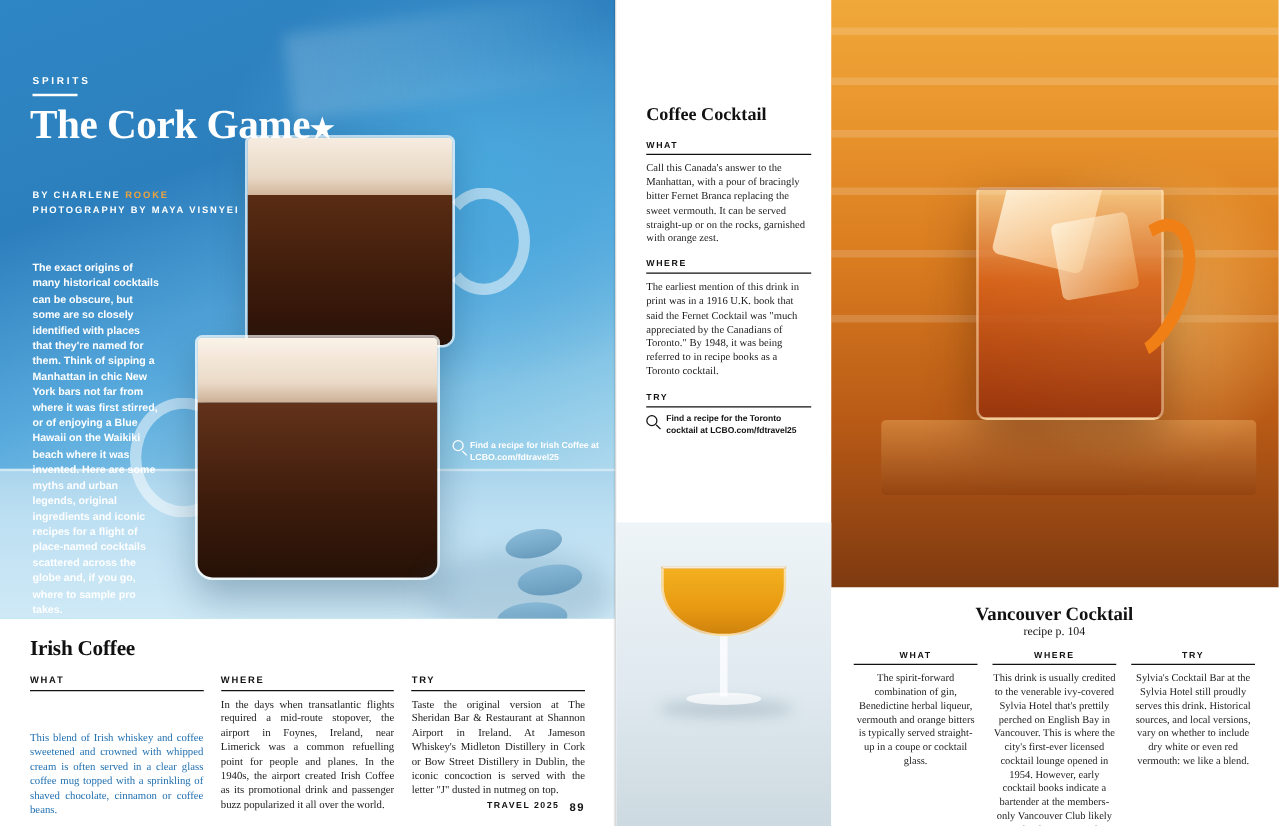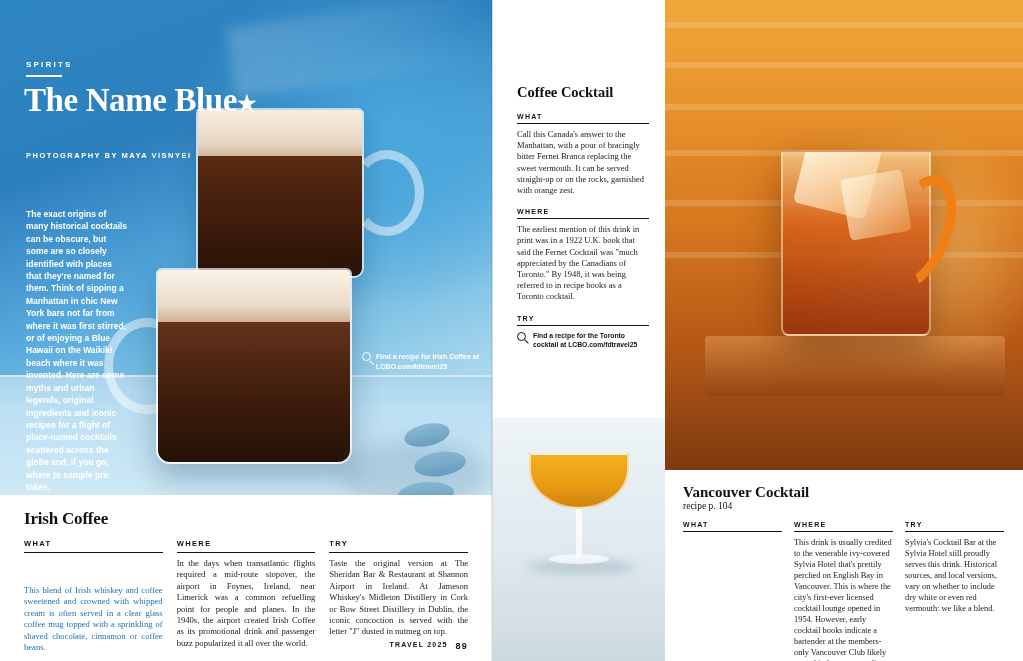--- a/index.html
+++ b/index.html
@@ -275,21 +275,21 @@
     border: 2px solid rgba(255,255,255,.6);
     border-top-color: rgba(255,255,255,.85);
   }
   .coupe-stem { position:absolute; left: 83px; top: 91px; width: 6px; height: 48px; background: rgba(255,255,255,.75); }
   .coupe-foot { position:absolute; left: 56px; top: 136px; width: 60px; height: 10px; background: rgba(255,255,255,.7); border-radius: 50%; }
   .coupe-shadow { position:absolute; left: 34px; top: 142px; width: 108px; height: 14px; background: rgba(90,120,140,.25); filter: blur(5px); border-radius:50%; }
 
   
   .vancouver-block {
     position:absolute; left: 172px; top: 470px; width: 359px; height: 191px;
-    padding: 14px 20px 0 18px; background:#fff;
+    padding: 14px 20px 0 18px; background:#fff;text-align:center;
   }
   .van-title {
     font-family:"Liberation Serif", serif; font-size: 15px; font-weight:700; color:#111;
   }
   .van-sub {
     font-family:"Liberation Serif", serif; font-size: 9.5px; color:#111; font-style: normal;
     margin-bottom: 10px;
   }
   .cols3r { display:flex; gap: 12px; }
   .colr { width: 102px; }
@@ -327,24 +327,25 @@
       </div>
 
       <div class="sp-shadow"></div>
       <div class="spoon sp1"></div>
       <div class="spoon sp2"></div>
       <div class="spoon sp3"></div>
 
       <div class="kicker">SPIRITS</div>
 
       <div class="headline">
-        <span>The Name Blue</span><span class="star">★</span>
+        <span>The Cork Game</span><span class="star">★</span>
       </div>
 
       <div class="byline">
+        <div>BY CHARLENE <span class="name">ROOKE</span></div>
         <div>PHOTOGRAPHY BY MAYA VISNYEI</div>
       </div>
 
       <div class="deck">The exact origins of many historical cocktails can be obscure, but some are so closely identified with places that they're named for them. Think of sipping a Manhattan in chic New York bars not far from where it was first stirred, or of enjoying a Blue Hawaii on the Waikiki beach where it was invented. Here are some myths and urban legends, original ingredients and iconic recipes for a flight of place-named cocktails scattered across the globe and, if you go, where to sample pro takes.</div>
 
       <div class="recipe-note">
         <span class="mag"></span>
         <span>Find a recipe for Irish Coffee at LCBO.com/fdtravel25</span>
       </div>
     </div>
@@ -384,21 +385,21 @@
 
       <div>
         <div class="subhead">WHAT</div>
         <div class="subrule"></div>
         <p>Call this Canada's answer to the Manhattan, with a pour of bracingly bitter Fernet Branca replacing the sweet vermouth. It can be served straight-up or on the rocks, garnished with orange zest.</p>
       </div>
 
       <div>
         <div class="subhead">WHERE</div>
         <div class="subrule"></div>
-        <p>The earliest mention of this drink in print was in a 1922 U.K. book that said the Fernet Cocktail was "much appreciated by the Canadians of Toronto." By 1948, it was being referred to in recipe books as a Toronto cocktail.</p>
+        <p>The earliest mention of this drink in print was in a 1916 U.K. book that said the Fernet Cocktail was "much appreciated by the Canadians of Toronto." By 1948, it was being referred to in recipe books as a Toronto cocktail.</p>
       </div>
 
       <div>
         <div class="subhead">TRY</div>
         <div class="subrule"></div>
       </div>
 
       <div class="tor-recipe">
         <span class="mag"></span>
         <span>Find a recipe for the Toronto cocktail at LCBO.com/fdtravel25</span>
@@ -428,20 +429,21 @@
       <div class="coupe-foot"></div>
     </div>
 
     <div class="vancouver-block">
       <div class="van-title">Vancouver Cocktail</div>
       <div class="van-sub">recipe p. 104</div>
       <div class="cols3r">
         <div class="colr">
           <h4>WHAT</h4>
           <div class="rule"></div>
+          <p>The spirit-forward combination of gin, Benedictine herbal liqueur, vermouth and orange bitters is typically served straight-up in a coupe or cocktail glass.</p>
         </div>
         <div class="colr">
           <h4>WHERE</h4>
           <div class="rule"></div>
           <p>This drink is usually credited to the venerable ivy-covered Sylvia Hotel that's prettily perched on English Bay in Vancouver. This is where the city's first-ever licensed cocktail lounge opened in 1954. However, early cocktail books indicate a bartender at the members-only Vancouver Club likely served it there even earlier.</p>
         </div>
         <div class="colr">
           <h4>TRY</h4>
           <div class="rule"></div>
           <p>Sylvia's Cocktail Bar at the Sylvia Hotel still proudly serves this drink. Historical sources, and local versions, vary on whether to include dry white or even red vermouth: we like a blend.</p>

